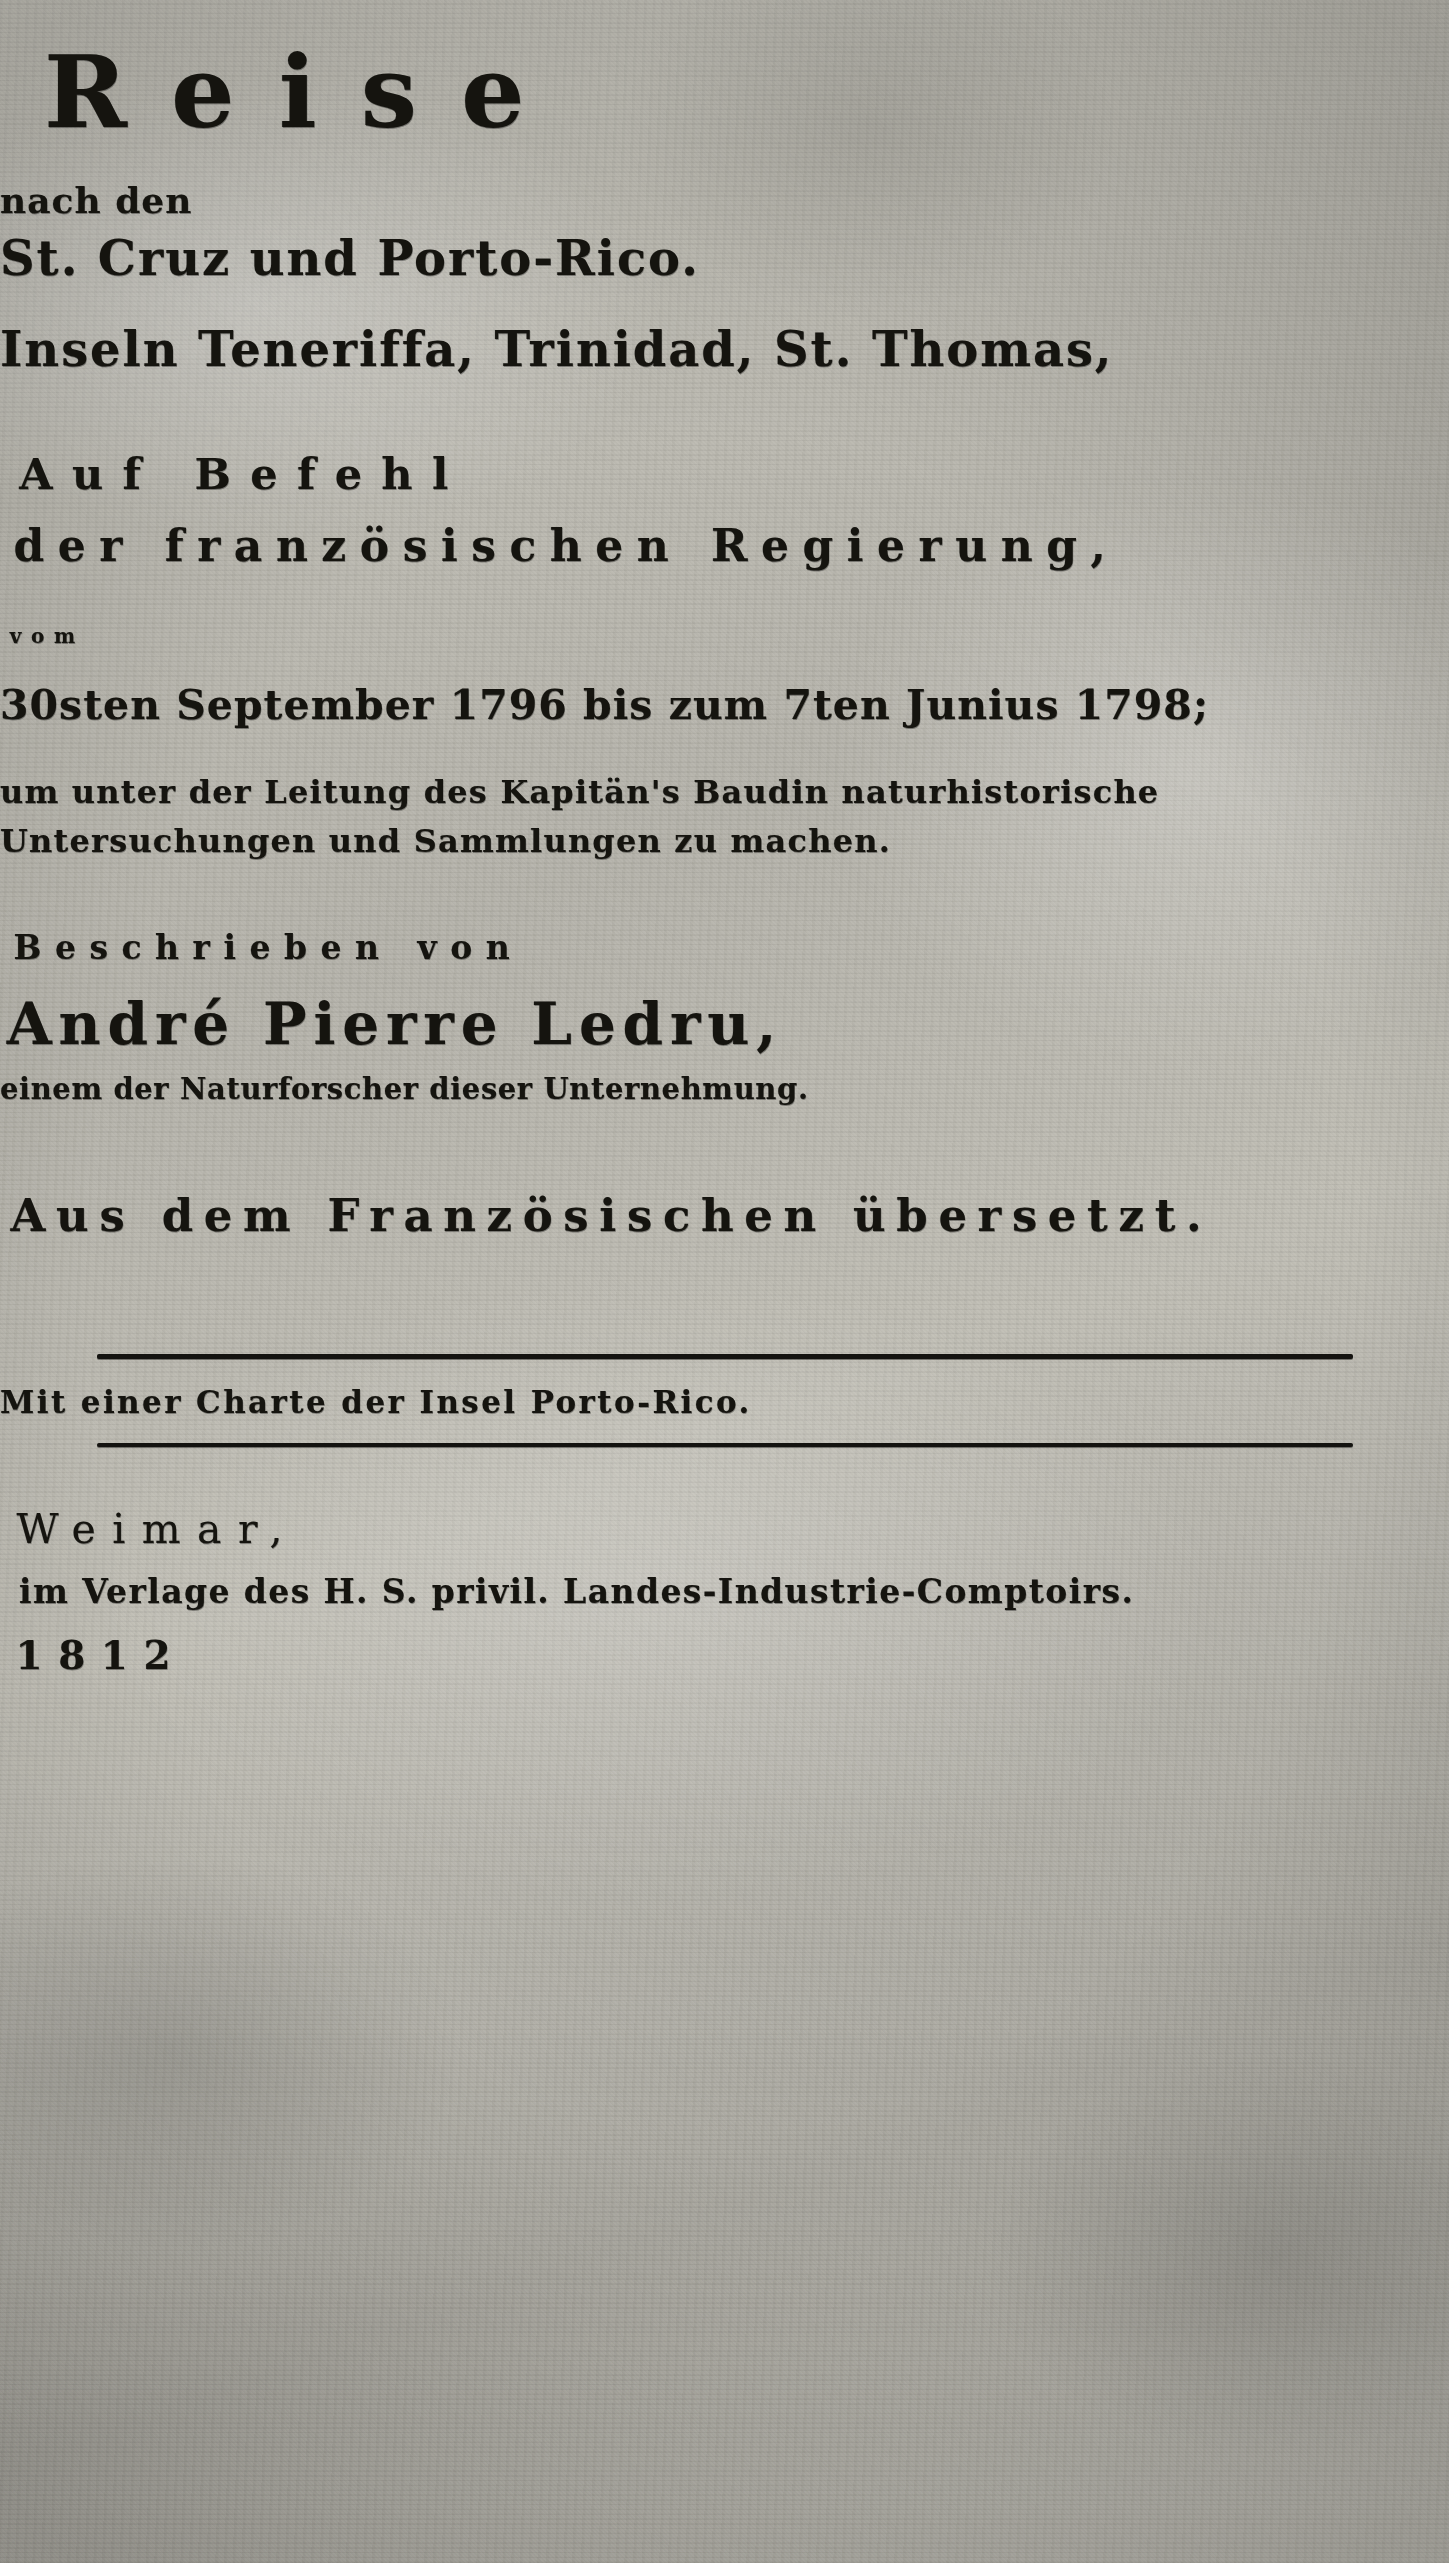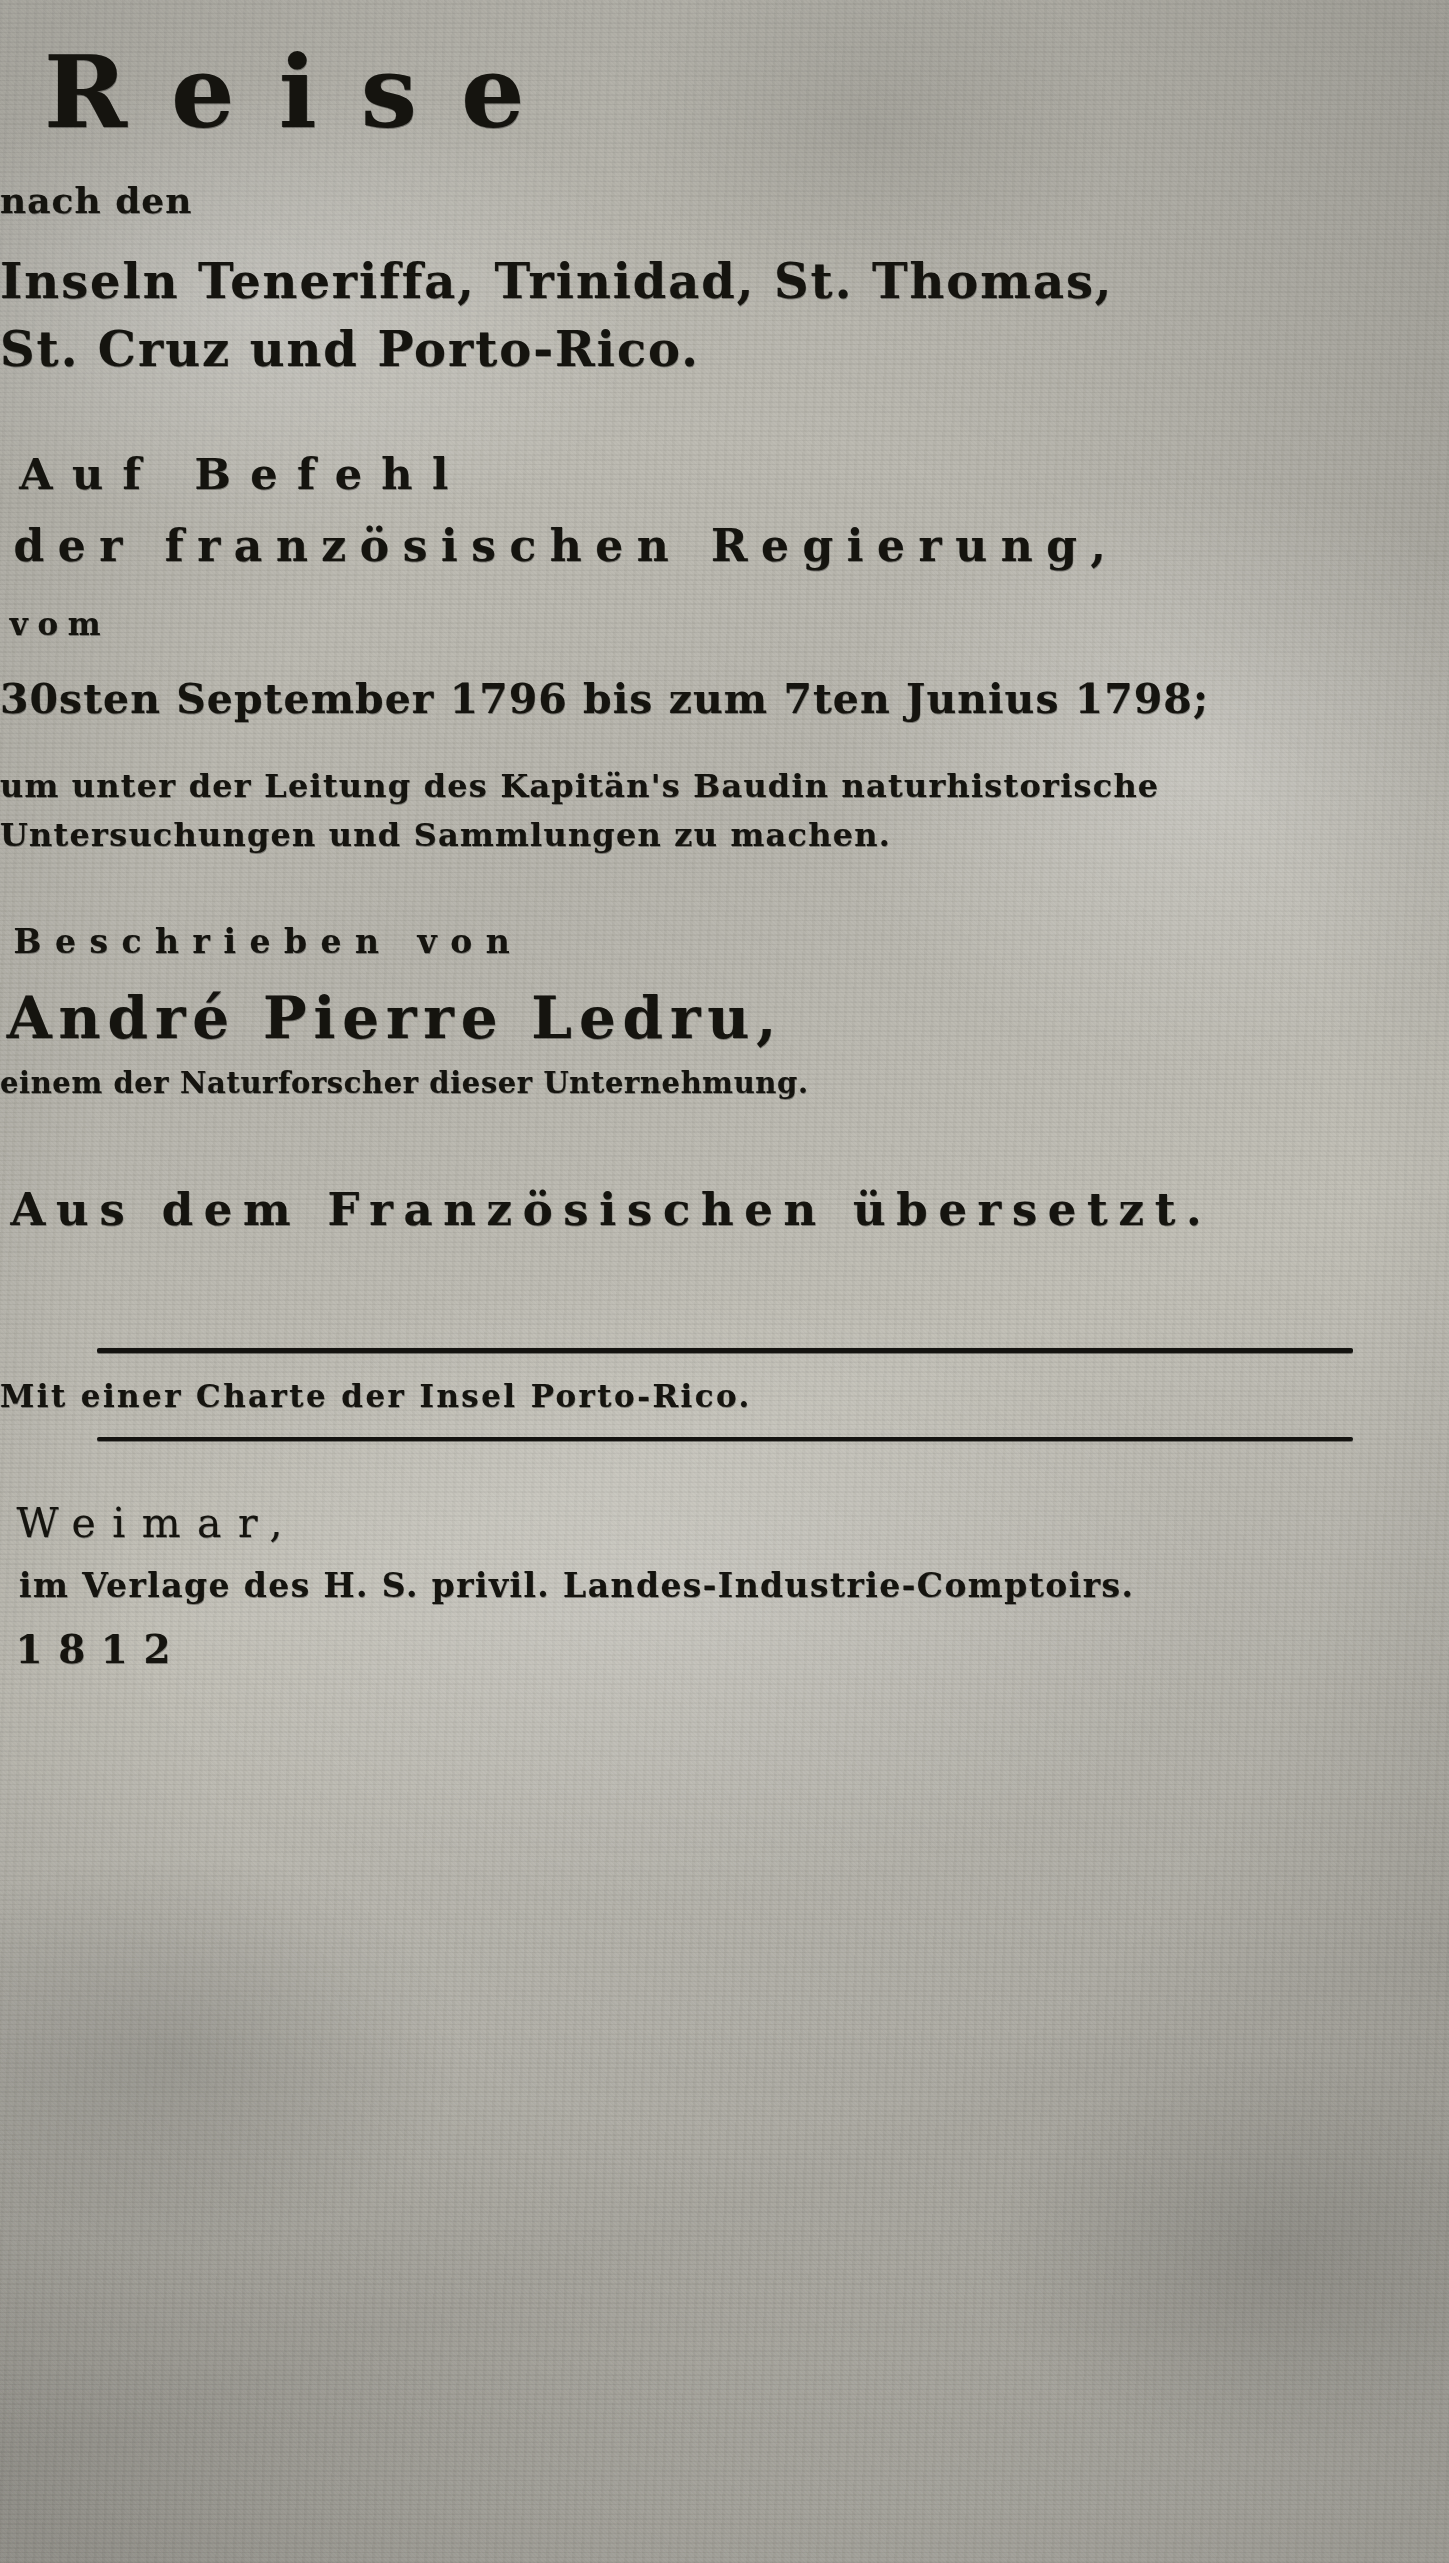--- a/index.html
+++ b/index.html
@@ -83,22 +83,22 @@
     text-indent: 19.3px;
   }
   .regierung {
     margin-top: 21px;
     font-size: 44px;
     font-weight: 700;
     letter-spacing: 13.5px;
     text-indent: 13.5px;
   }
   .vom {
-    margin-top: 35px;
-    font-size: 31px;
+    margin-top: 53px;
+    font-size: 20px;
     font-weight: 700;
     letter-spacing: 9.7px;
     text-indent: 9.7px;
   }
   .dates {
     margin-top: 33px;
     font-size: 41px;
     font-weight: 700;
     letter-spacing: 1px;
   }
@@ -179,24 +179,24 @@
 </head>
 <body>
 
 <div class="page">
   <div class="content">
 
     <div class="title-main ink fr">Reise</div>
 
     <div class="line-nachden ink fr">nach den</div>
 
-    <div class="islands ink fr">Inseln Teneriffa, Trinidad, St. Thomas,</div>
     <div class="islands" style="margin-top:5.8px;">
       <span class="ink fr">St. Cruz und Porto-Rico.</span>
     </div>
+    <div class="islands ink fr">Inseln Teneriffa, Trinidad, St. Thomas,</div>
 
     <div class="aufbefehl ink fr">Auf Befehl</div>
     <div class="regierung ink fr">der französischen Regierung,</div>
 
     <div class="vom ink fr">vom</div>
     <div class="dates ink fr">30sten September 1796 bis zum 7ten Junius 1798;</div>
 
     <div class="purpose ink fr">um unter der Leitung des Kapitän's Baudin naturhistorische</div>
     <div class="purpose" style="margin-top:3.9px;">
       <span class="ink fr">Untersuchungen und Sammlungen zu machen.</span>

